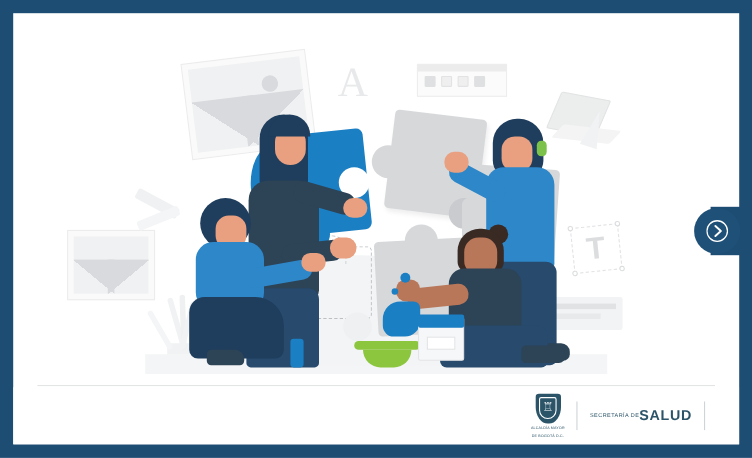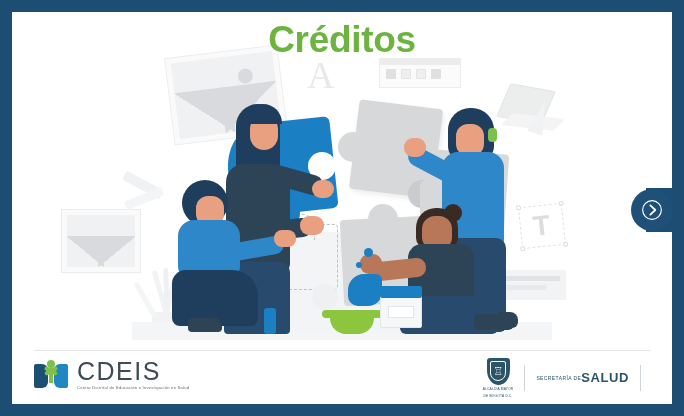--- a/index.html
+++ b/index.html
@@ -171,21 +171,20 @@
   }
   #next-btn svg { display: block; }
 </style>
 </head>
 <body>
 
 <div id="slide">
 
   <div id="canvas">
 
-    <div id="title">Créditos</div>
 
     <div id="illo">
 
       <div class="abs frame" style="left:50px; top:198px; width:78px; height:62px;">
         <div class="mount"></div>
       </div>
       <div class="abs frame" style="left:158px; top:40px; width:112px; height:86px; transform: rotate(-7deg);">
         <div class="mount"></div>
         <div class="sun" style="right:22px; top:14px; width:15px; height:15px;"></div>
       </div>
@@ -297,35 +296,20 @@
       <div class="abs" style="left:368px; top:276px; width:42px; height:40px; background:#f6f7f8; border:1px solid #e3e4e6; border-radius:2px;"></div>
       <div class="abs blue" style="left:368px; top:274px; width:42px; height:12px; border-radius:2px;"></div>
       <div class="abs" style="left:376px; top:294px; width:26px; height:12px; background:#ffffff; border:1px solid #e3e4e6;"></div>
       <div class="abs blue" style="left:252px; top:296px; width:12px; height:26px; border-radius:3px;"></div>
     </div>
 
     <div id="divider"></div>
 
     <div id="footer">
 
-      <div id="cdeis">
-        <div class="book">
-          <div class="pg"></div>
-          <div class="pg r"></div>
-          <div class="spine"></div>
-          <div class="fig-head"></div>
-          <div class="fig-body"></div>
-          <div class="fig-arm" style="left:10px; transform:rotate(-28deg);"></div>
-          <div class="fig-arm" style="right:10px; transform:rotate(28deg);"></div>
-        </div>
-        <div class="cdeis-txt">
-          <div class="cdeis-name">CDEIS</div>
-          <div class="cdeis-sub">Centro Distrital de Educación e Investigación en Salud</div>
-        </div>
-      </div>
 
       <div id="gov">
 
         <div class="shield-wrap">
           <div class="shield">
             <div class="inner">
                 <div class="eagle">♖</div>
               </div>
           </div>
           <div class="alc-txt">ALCALDÍA MAYOR</div>

